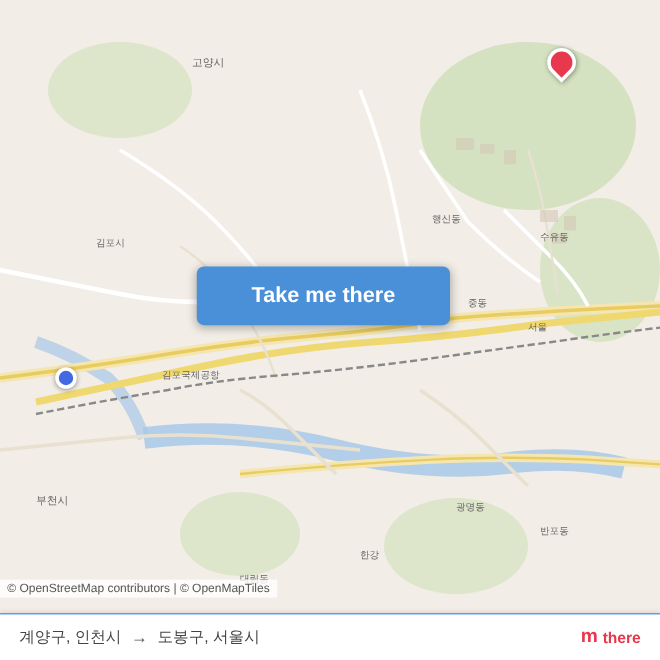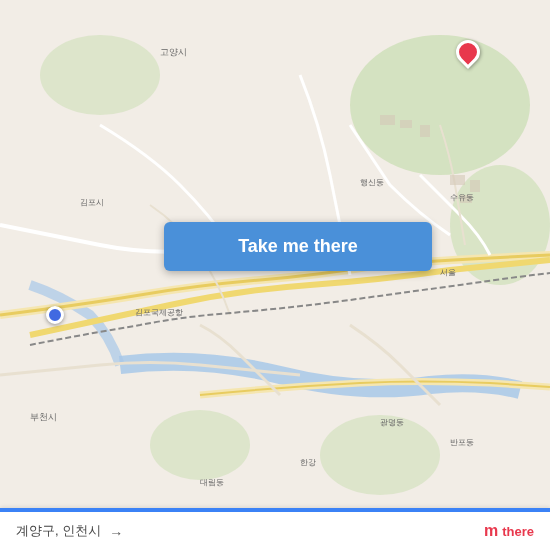--- a/index.html
+++ b/index.html
@@ -26,21 +26,21 @@
       position: absolute;
       top: 0; left: 0;
       width: 100%; height: 100%;
     }
 
     
     .take-me-there-btn {
       position: absolute;
       top: 222px;
       left: 164px;
-      width: 268px;
+      width: 211px;
       height: 49px;
       background: #4a90d9;
       color: white;
       border: none;
       border-radius: 6px;
       font-size: 18px;
       font-weight: bold;
       cursor: pointer;
       display: flex;
       align-items: center;
@@ -54,21 +54,21 @@
       position: absolute;
       bottom: 0;
       left: 0;
       width: 100%;
       background: white;
       padding: 10px 16px;
       display: flex;
       align-items: center;
       justify-content: space-between;
       z-index: 20;
-      border-top: 4px solid #3b82f6;
+      border-top: 1px solid #3b82f6;
       box-shadow: 0 -1px 4px rgba(0,0,0,0.1);
     }
 
     .route-info {
       display: flex;
       align-items: center;
       gap: 8px;
       font-size: 14px;
       color: #333;
       flex: 1;
@@ -214,25 +214,27 @@
   </svg>
 
   <div class="marker-origin"></div>
 
   <div class="marker-dest">
     <div class="marker-dest-pin"></div>
   </div>
 
   <button class="take-me-there-btn">Take me there</button>
 
+  <div class="attribution">© OpenStreetMap contributors | © OpenMapTiles</div>
 
   <div class="bottom-bar">
     <div class="route-info">
       <span class="origin-text">계양구, 인천시</span>
       <span class="arrow-icon">→</span>
+      <span class="dest-text">도봉구, 서울시</span>
     </div>
     <div class="moovit-logo">
       <span class="moovit-m">m</span>
       <span>there</span>
     </div>
   </div>
 
 </div>
 
 </body></html>

